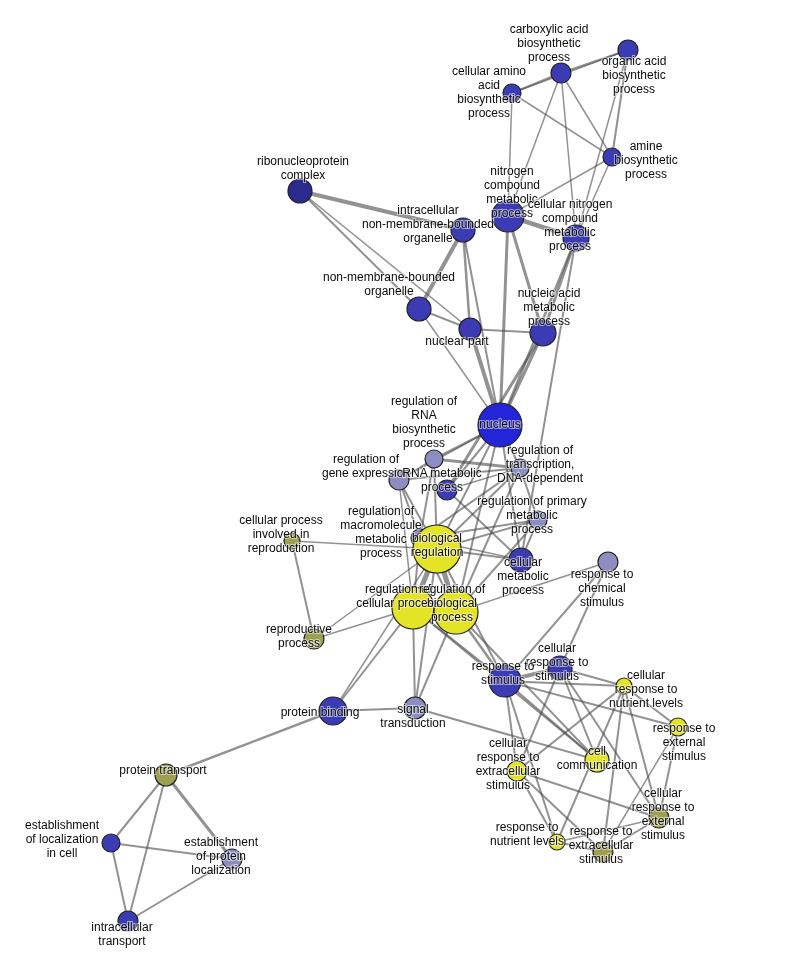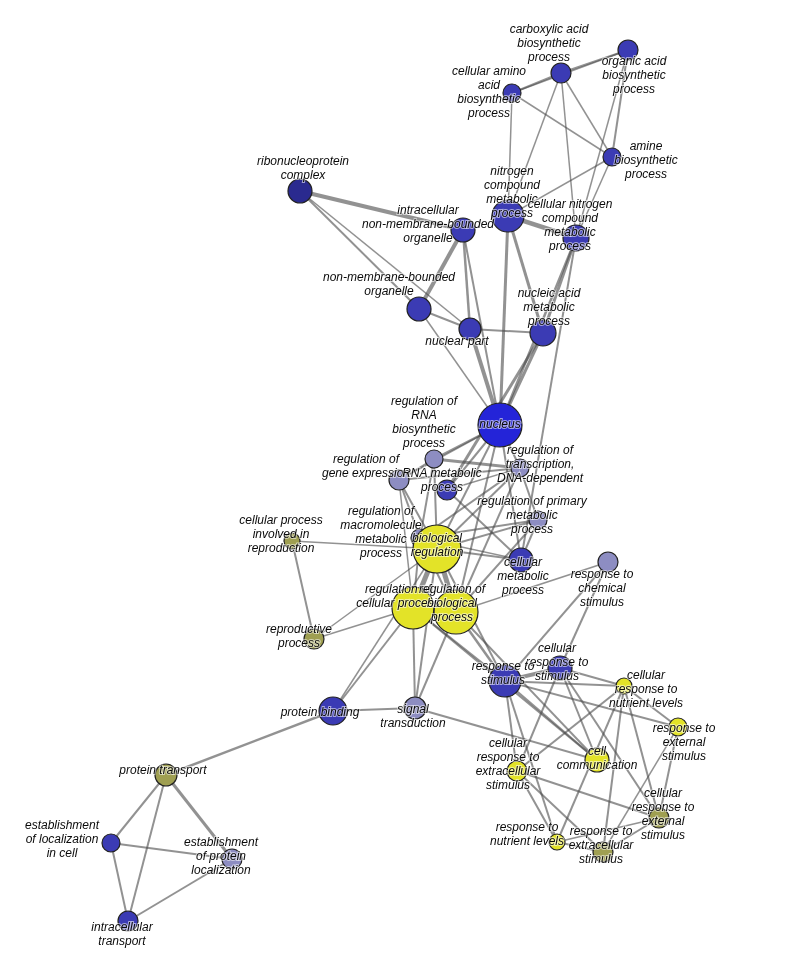--- a/index.html
+++ b/index.html
@@ -6,21 +6,20 @@
     margin: 0;
     padding: 0;
     background: #ffffff;
   }
   .canvas {
     position: relative;
     width: 786px;
     height: 971px;
     background: #ffffff;
     overflow: hidden;
-    font-style: italic;
   }
   svg {
     font-family: "Liberation Sans", sans-serif;
     display: block;
   }
   svg text {
     paint-order: stroke;
     stroke: rgba(255,255,255,0.55);
     stroke-width: 2px;
   }

